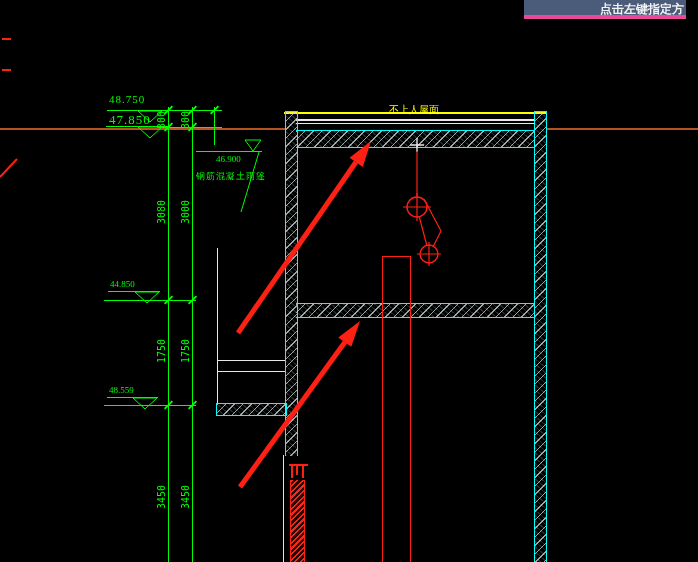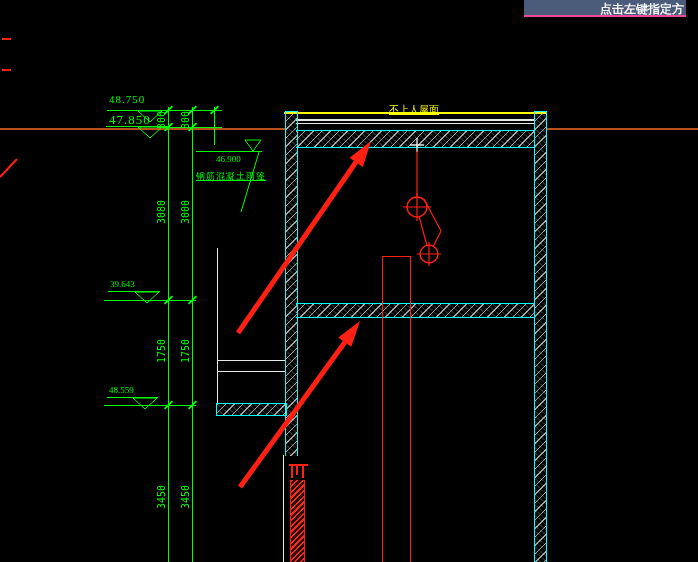--- a/index.html
+++ b/index.html
@@ -30,29 +30,29 @@
     border-right:1px solid var(--color-highlight,#ff2014);
     background-image:repeating-linear-gradient(135deg, rgba(255,45,25,0.95) 0 1.5px, rgba(120,10,5,0.35) 1.5px 4px);
   }
   .cadtxt{position:absolute;color:var(--color-dimension,#00ff00);font-family:Liberation Serif, serif;white-space:nowrap;}
   .vdim{position:absolute;width:44px;height:12px;line-height:12px;text-align:center;
         color:var(--color-dimension,#00ff00);font:10px "DejaVu Sans Mono",monospace;
         transform:rotate(-90deg);white-space:nowrap;}
   #tooltip{
     position:absolute;left:524px;top:0;width:162px;height:15px;
     background:var(--color-tooltip_bg,#4b5b7a);
-    border-bottom:2px solid #ec4899;
+    border-bottom:4px solid #ec4899;
   }
   #tooltip span{
     position:absolute;left:76px;top:1px;
     color:var(--color-tooltip_text,#f2f2f2);
     font:bold 12px "Liberation Sans",sans-serif;white-space:nowrap;
   }
   svg{position:absolute;left:0;top:0;pointer-events:none;}
-  .lbl{position:absolute;white-space:nowrap;text-decoration:underline;}
+  .lbl{position:absolute;white-space:nowrap;}
 </style>
 </head>
 <body>
 
 <div id="canvas">
 
   <div class="l o" style="left:0;top:128px;width:285px;height:2px;"></div>
   <div class="l o" style="left:547px;top:128px;width:151px;height:2px;"></div>
   <div class="l y" style="left:284px;top:112px;width:263px;height:2px;"></div>
   <div class="l w" style="left:296px;top:119px;width:238px;height:2px;"></div>
@@ -132,21 +132,21 @@
     </g>
     <g>
       <line x1="240" y1="487" x2="345" y2="342" style="stroke:var(--color-highlight,#ff2014);stroke-width:5"></line>
       <polygon points="360,321 351.3,346.8 338.3,337.4" style="fill:var(--color-highlight,#ff2014);stroke:none"></polygon>
     </g>
   </svg>
 
   <div class="cadtxt" style="left:109px;top:93px;font-size:11px;letter-spacing:1px;">48.750</div>
   <div class="cadtxt" style="left:109px;top:112px;font-size:13px;letter-spacing:1px;">47.850</div>
   <div class="cadtxt" style="left:216px;top:154px;font-size:9px;text-align:right;">46.900</div>
-  <div class="cadtxt" style="left:110px;top:279px;font-size:9px;">39.643</div>
+  <div class="cadtxt" style="left:110px;top:279px;font-size:9px;">44.850</div>
   <div class="cadtxt" style="left:109px;top:385px;font-size:9px;">48.559</div>
 
   <div class="vdim" style="left:140px;top:114px;">300</div>
   <div class="vdim" style="left:164px;top:114px;">300</div>
   <div class="vdim" style="left:140px;top:206px;">3080</div>
   <div class="vdim" style="left:164px;top:206px;">3000</div>
   <div class="vdim" style="left:140px;top:345px;">1750</div>
   <div class="vdim" style="left:164px;top:345px;">1750</div>
   <div class="vdim" style="left:140px;top:491px;">3450</div>
   <div class="vdim" style="left:164px;top:491px;">3450</div>

